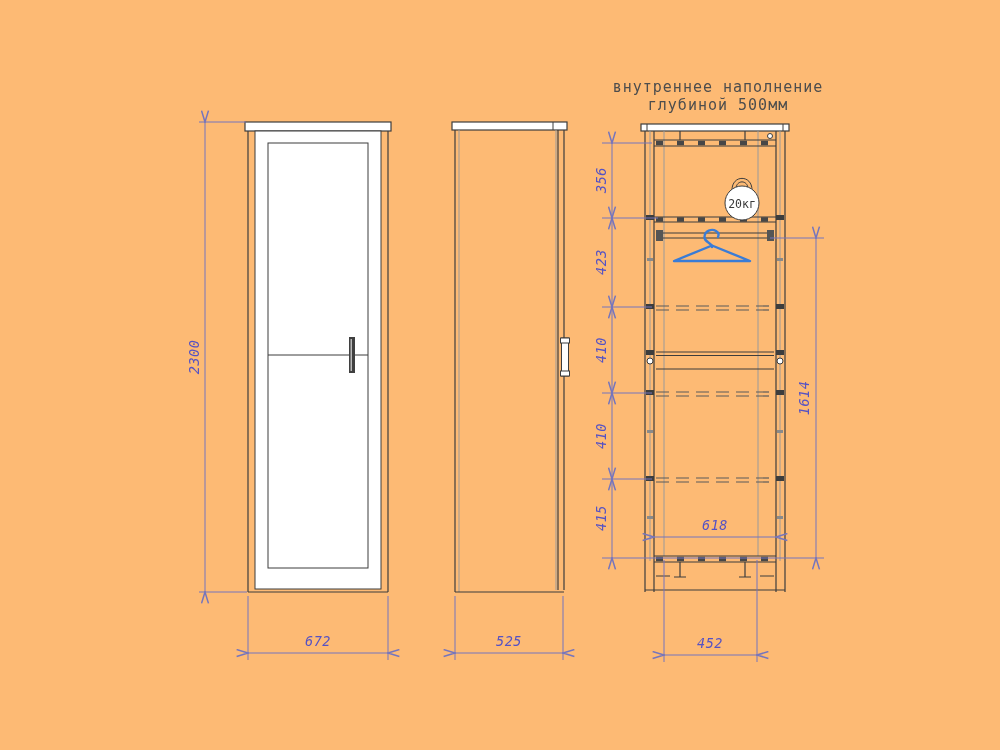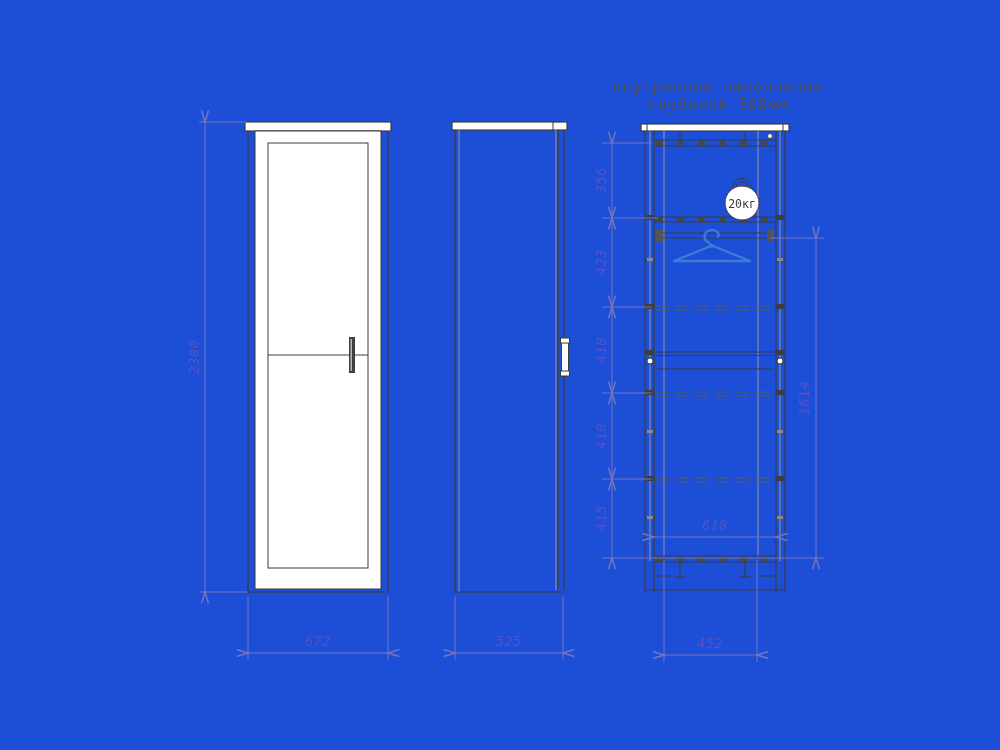--- a/index.html
+++ b/index.html
@@ -1,16 +1,16 @@
 <!DOCTYPE html>
 <html><head>
 <meta charset="utf-8">
 <style>
   html,body{margin:0;padding:0;background:#e8e8e8;}
-  .page{width:1000px;height:750px;background:#1d4ed8;position:relative;margin:0 auto;
+  .page{width:1000px;height:750px;background:#fdba74;position:relative;margin:0 auto;
         font-family:"DejaVu Sans Mono",monospace;}
   svg{position:absolute;left:0;top:0;}
   .ln   {stroke:#3d3d3d;stroke-width:1.2;fill:none;}
   .ln-t {stroke:#3d3d3d;stroke-width:1;fill:none;}
   .ln-l {stroke:#9a9a9a;stroke-width:1;fill:none;}
   .fillw{fill:#ffffff;}
   .dim  {stroke:#7575bd;stroke-width:1;fill:none;}
   .hatch{stroke:#474747;stroke-width:4.5;stroke-dasharray:7 14;fill:none;}
   .dash {stroke:#5a5a5a;stroke-width:1.2;stroke-dasharray:13 7;fill:none;}
   .tick {fill:#3d3d3d;}

